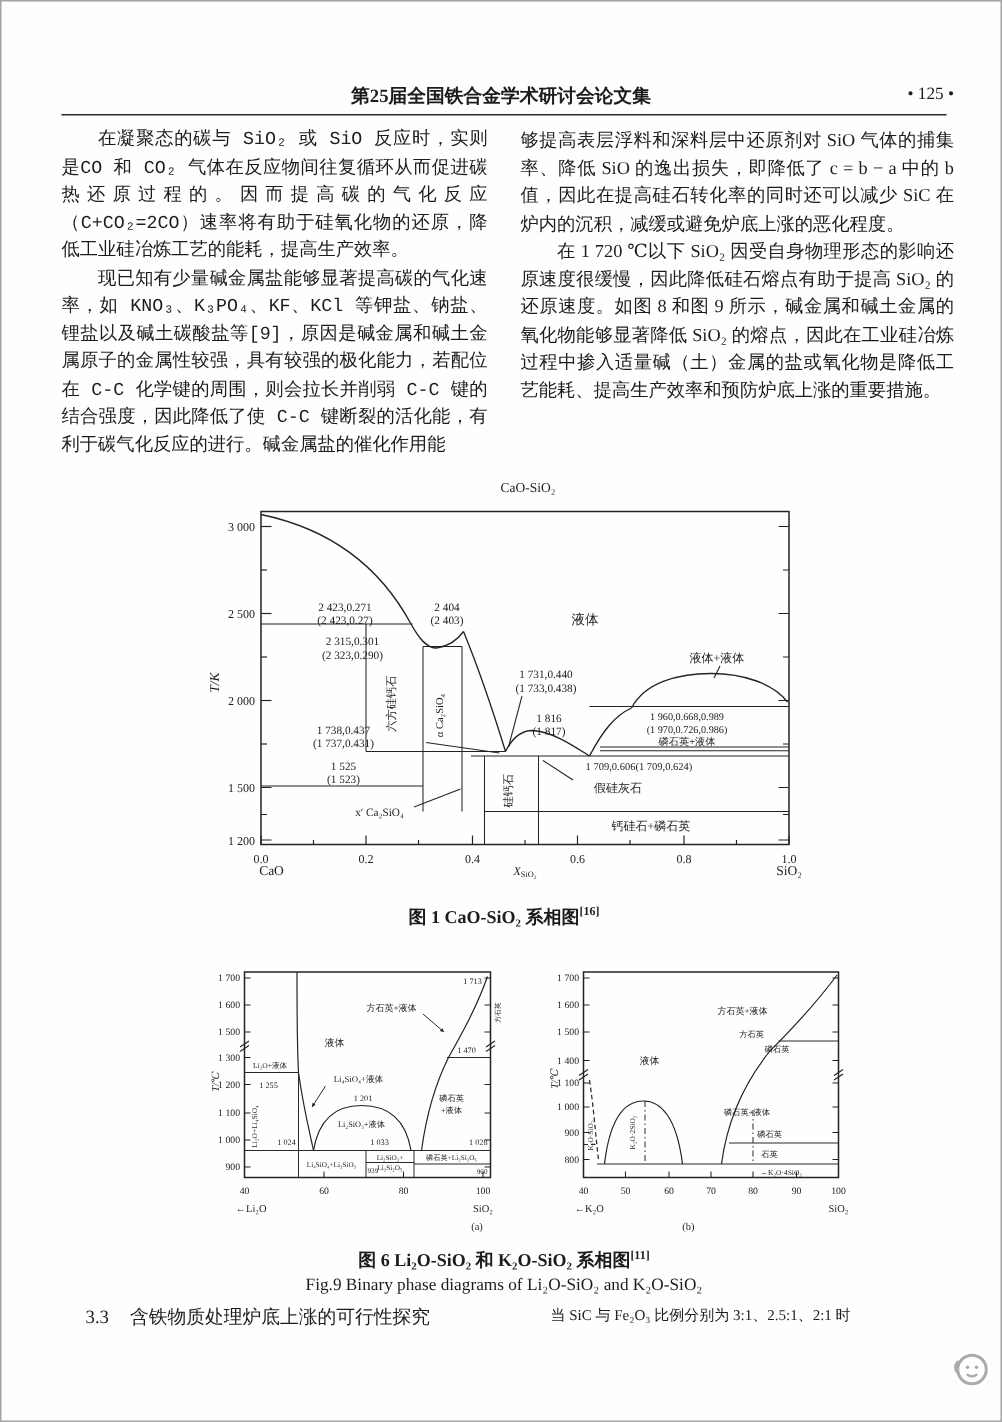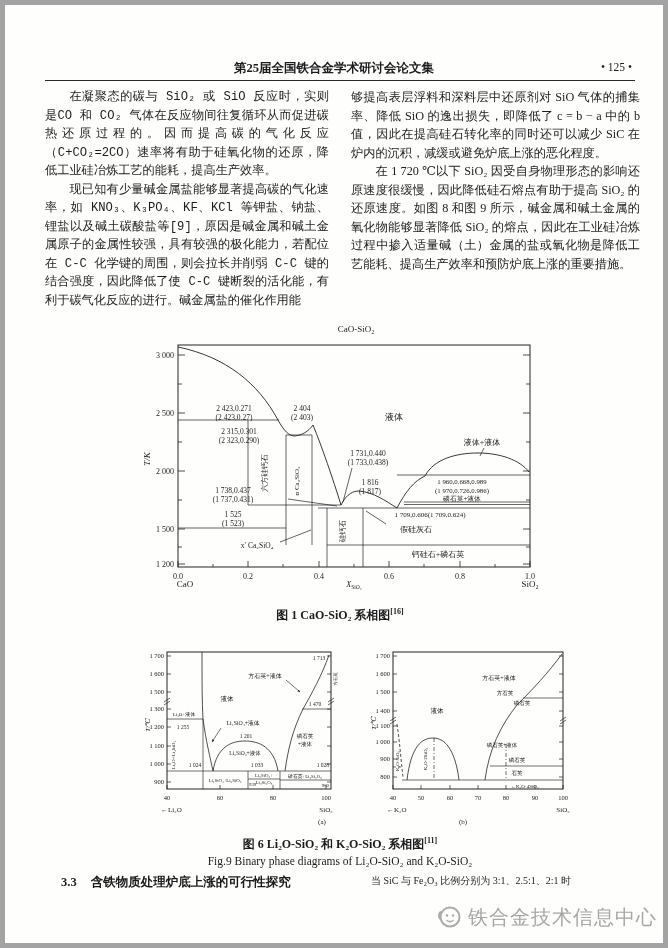--- a/index.html
+++ b/index.html
@@ -1,30 +1,30 @@
 <!DOCTYPE html>
 <html><head>
 <meta charset="utf-8">
 <style>
   html,body{margin:0;padding:0;background:#ffffff;}
-  .page{position:relative;width:668px;height:948px;background:#fefefdff;border:5px solid #a3a3a3;
+  .page{position:relative;width:668px;height:948px;background:#fefefdff;border:1px solid #a3a3a3;
         font-family:"Liberation Serif","DejaVu Serif",serif;color:#1c1c1c;overflow:hidden;box-sizing:border-box;}
   .hdr-title{position:absolute;top:55px;left:0;width:100%;text-align:center;font-size:12.5px;font-weight:bold;}
   .hdr-page{position:absolute;top:56px;right:31px;font-size:11.5px;}
   .hdr-rule{position:absolute;top:75px;left:40px;width:590px;border-top:1.4px solid #2a2a2a;}
   .col{position:absolute;top:83px;font-size:12.2px;line-height:18.5px;text-align:justify;}
   .col-left{left:40px;width:284px;font-family:Liberation Mono, monospace;}
   .col-right{left:346px;width:289px;}
   .para{margin:0;text-indent:2em;}
   .para.noind{text-indent:0;}
   .cap{position:absolute;left:40px;width:590px;text-align:center;}
   .cap-cn{font-weight:bold;font-size:12px;}
   .cap-en{font-size:11.5px;}
   sup{font-size:8px;}
-  .sec{position:absolute;top:869px;left:56px;font-size:12.5px;font-weight:bold;}
+  .sec{position:absolute;top:869px;left:56px;font-size:12.5px;font-weight:normal;}
   .sec .num{margin-right:14px;}
   .rb{position:absolute;top:869px;left:346px;width:289px;font-size:10px;text-indent:2em;text-align:justify;}
   .wm{position:absolute;top:898px;right:6px;display:flex;align-items:center;gap:5px;
       font-family:"Liberation Sans","DejaVu Sans",sans-serif;}
   .wm-text{font-size:20px;letter-spacing:1px;color:#a6a6a6;}
   svg text{font-family:"Liberation Serif","DejaVu Serif",serif;fill:#1c1c1c;}
   svg .ln{stroke:#232323;fill:none;}
 </style>
 </head>
 <body>
@@ -369,16 +369,15 @@
   <div class="rb">当 SiC 与 Fe₂O₃ 比例分别为 3:1、2.5:1、2:1 时</div>
 
   <div class="wm">
     <svg width="28" height="28" viewBox="0 0 28 28">
       <circle cx="15" cy="14" r="9.5" fill="none" stroke="#ababab" stroke-width="2"></circle>
       <path d="M5.5,9 C3.5,11 3.5,14 5.5,16" fill="none" stroke="#ababab" stroke-width="2" stroke-linecap="round"></path>
       <circle cx="12" cy="12.5" r="1.2" fill="#ababab"></circle>
       <circle cx="18" cy="12.5" r="1.2" fill="#ababab"></circle>
       <path d="M12,17.5 C14,19 16,19 18,17.5" fill="none" stroke="#ababab" stroke-width="1.5" stroke-linecap="round"></path>
     </svg>
-    <span class="wm-text">铁合金技术信息中心</span>
   </div>
 
 </div>
 
 </body></html>

